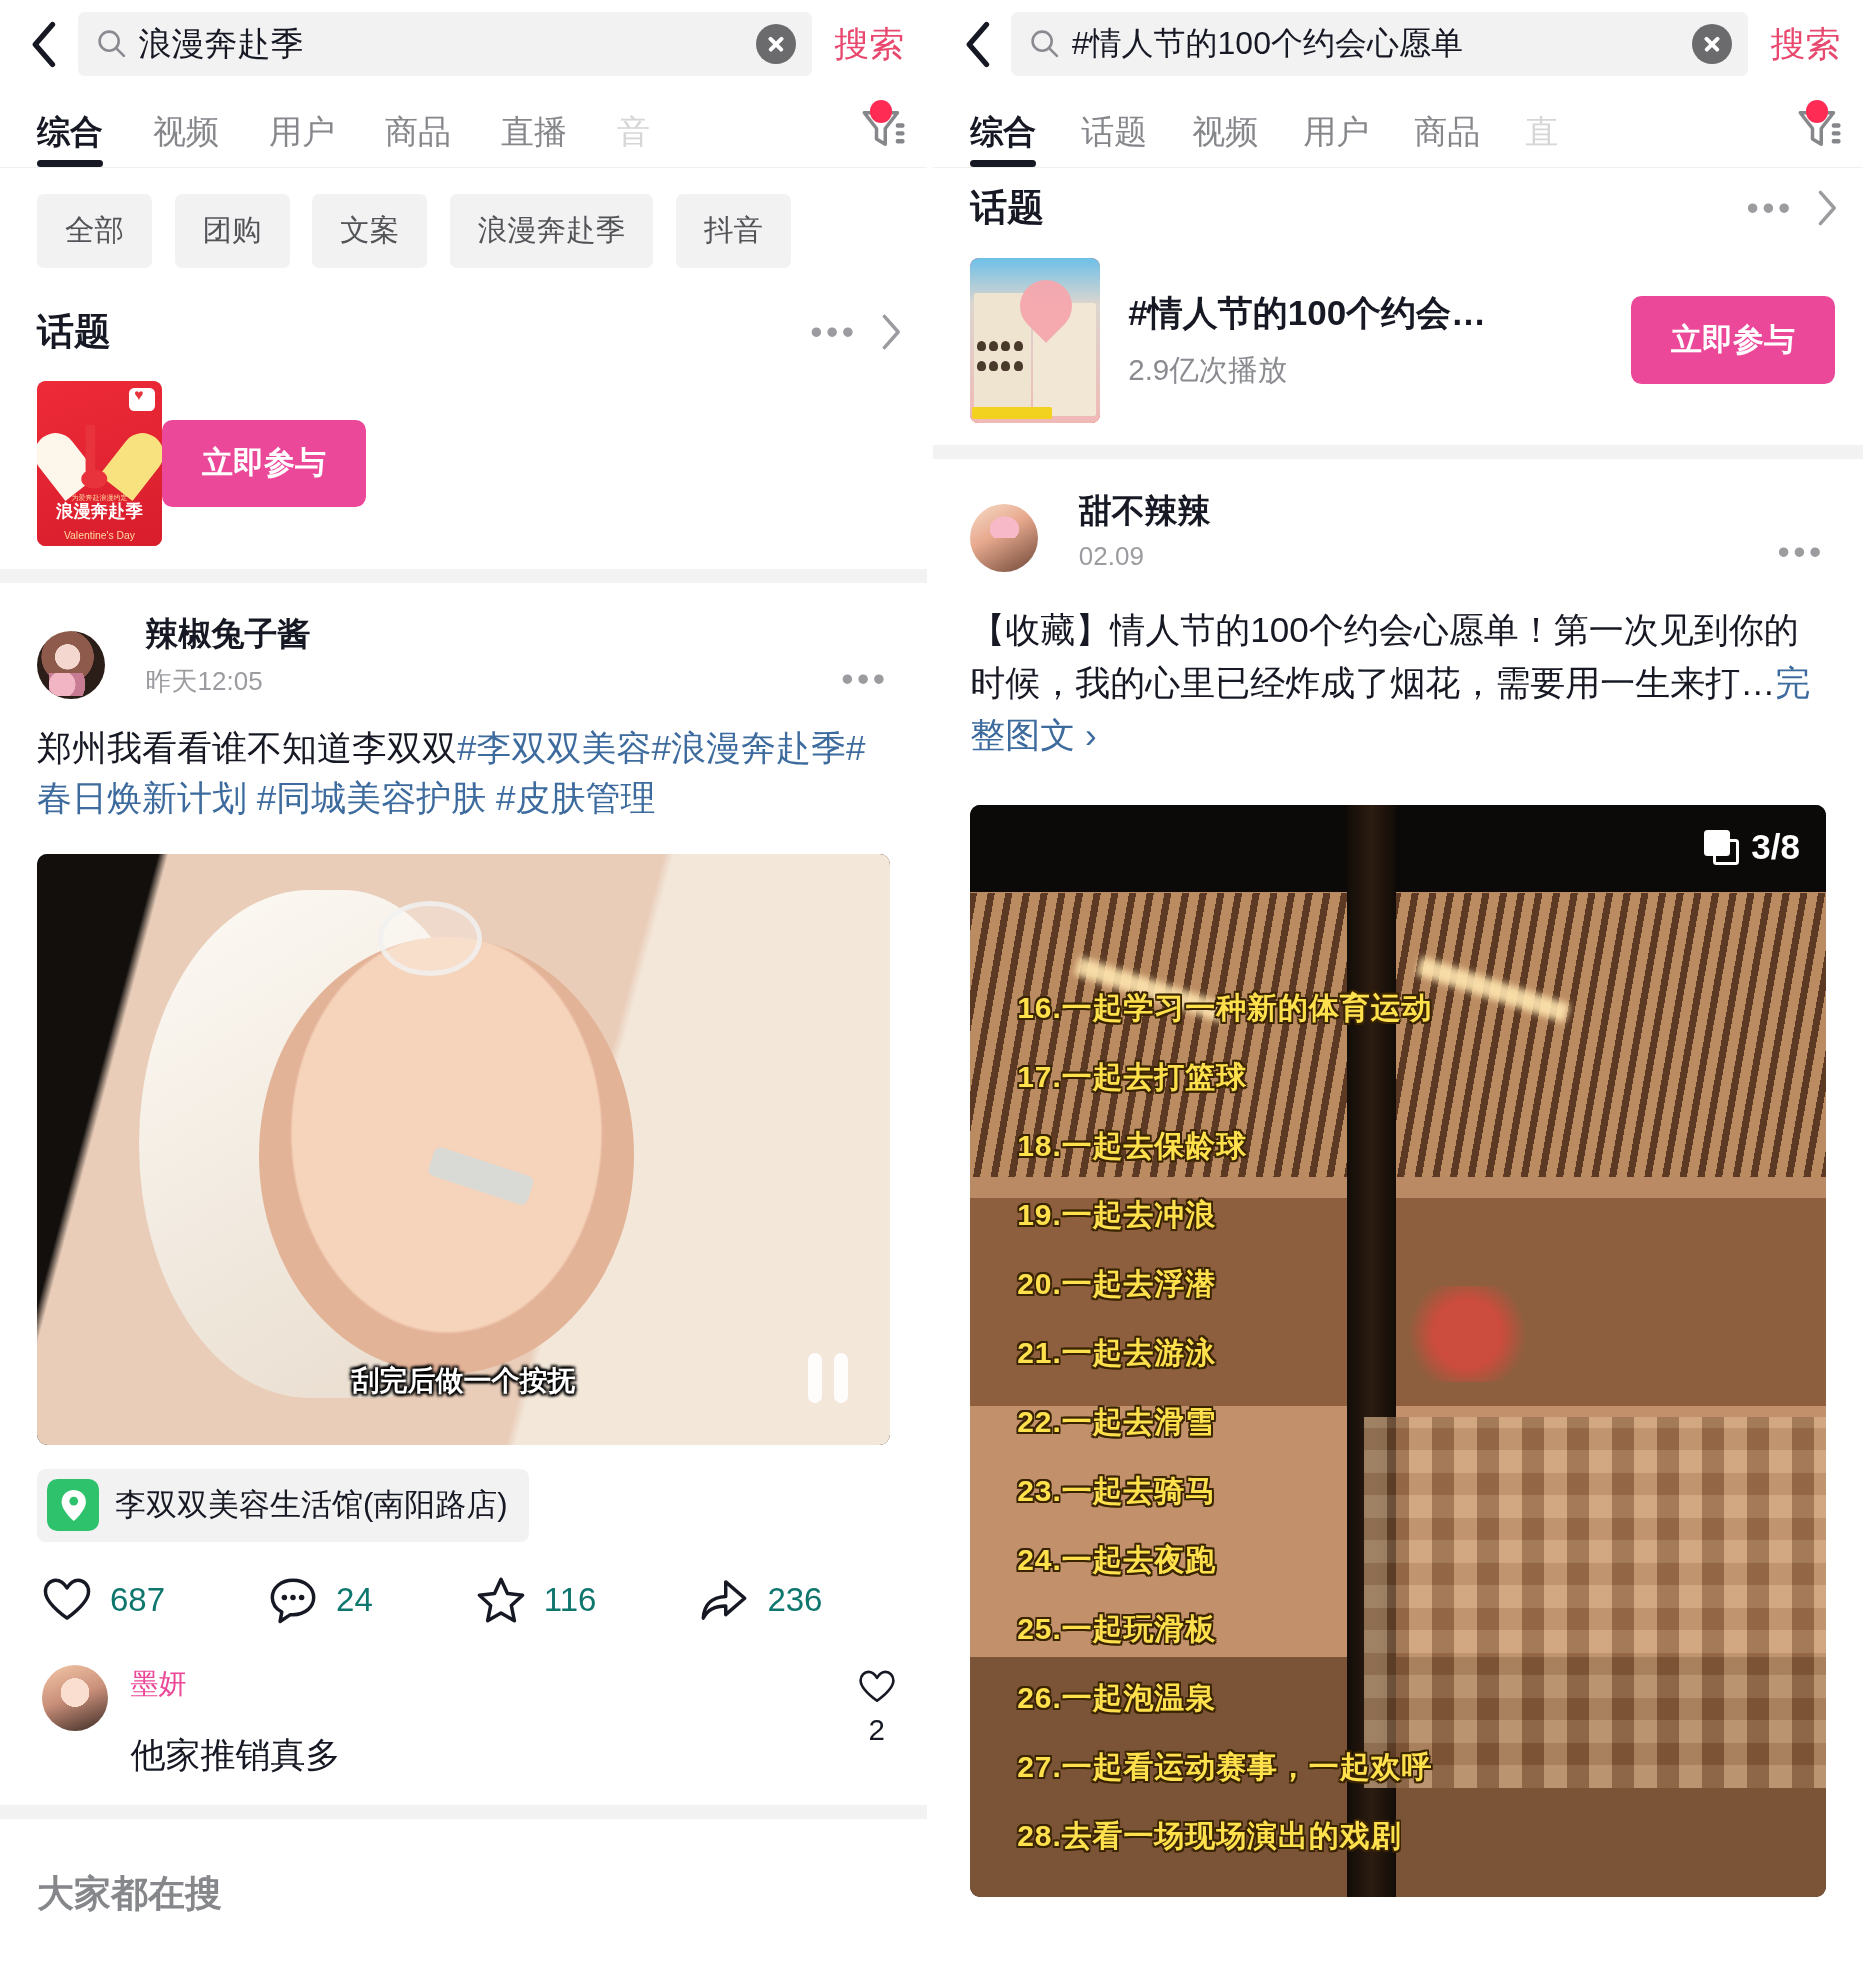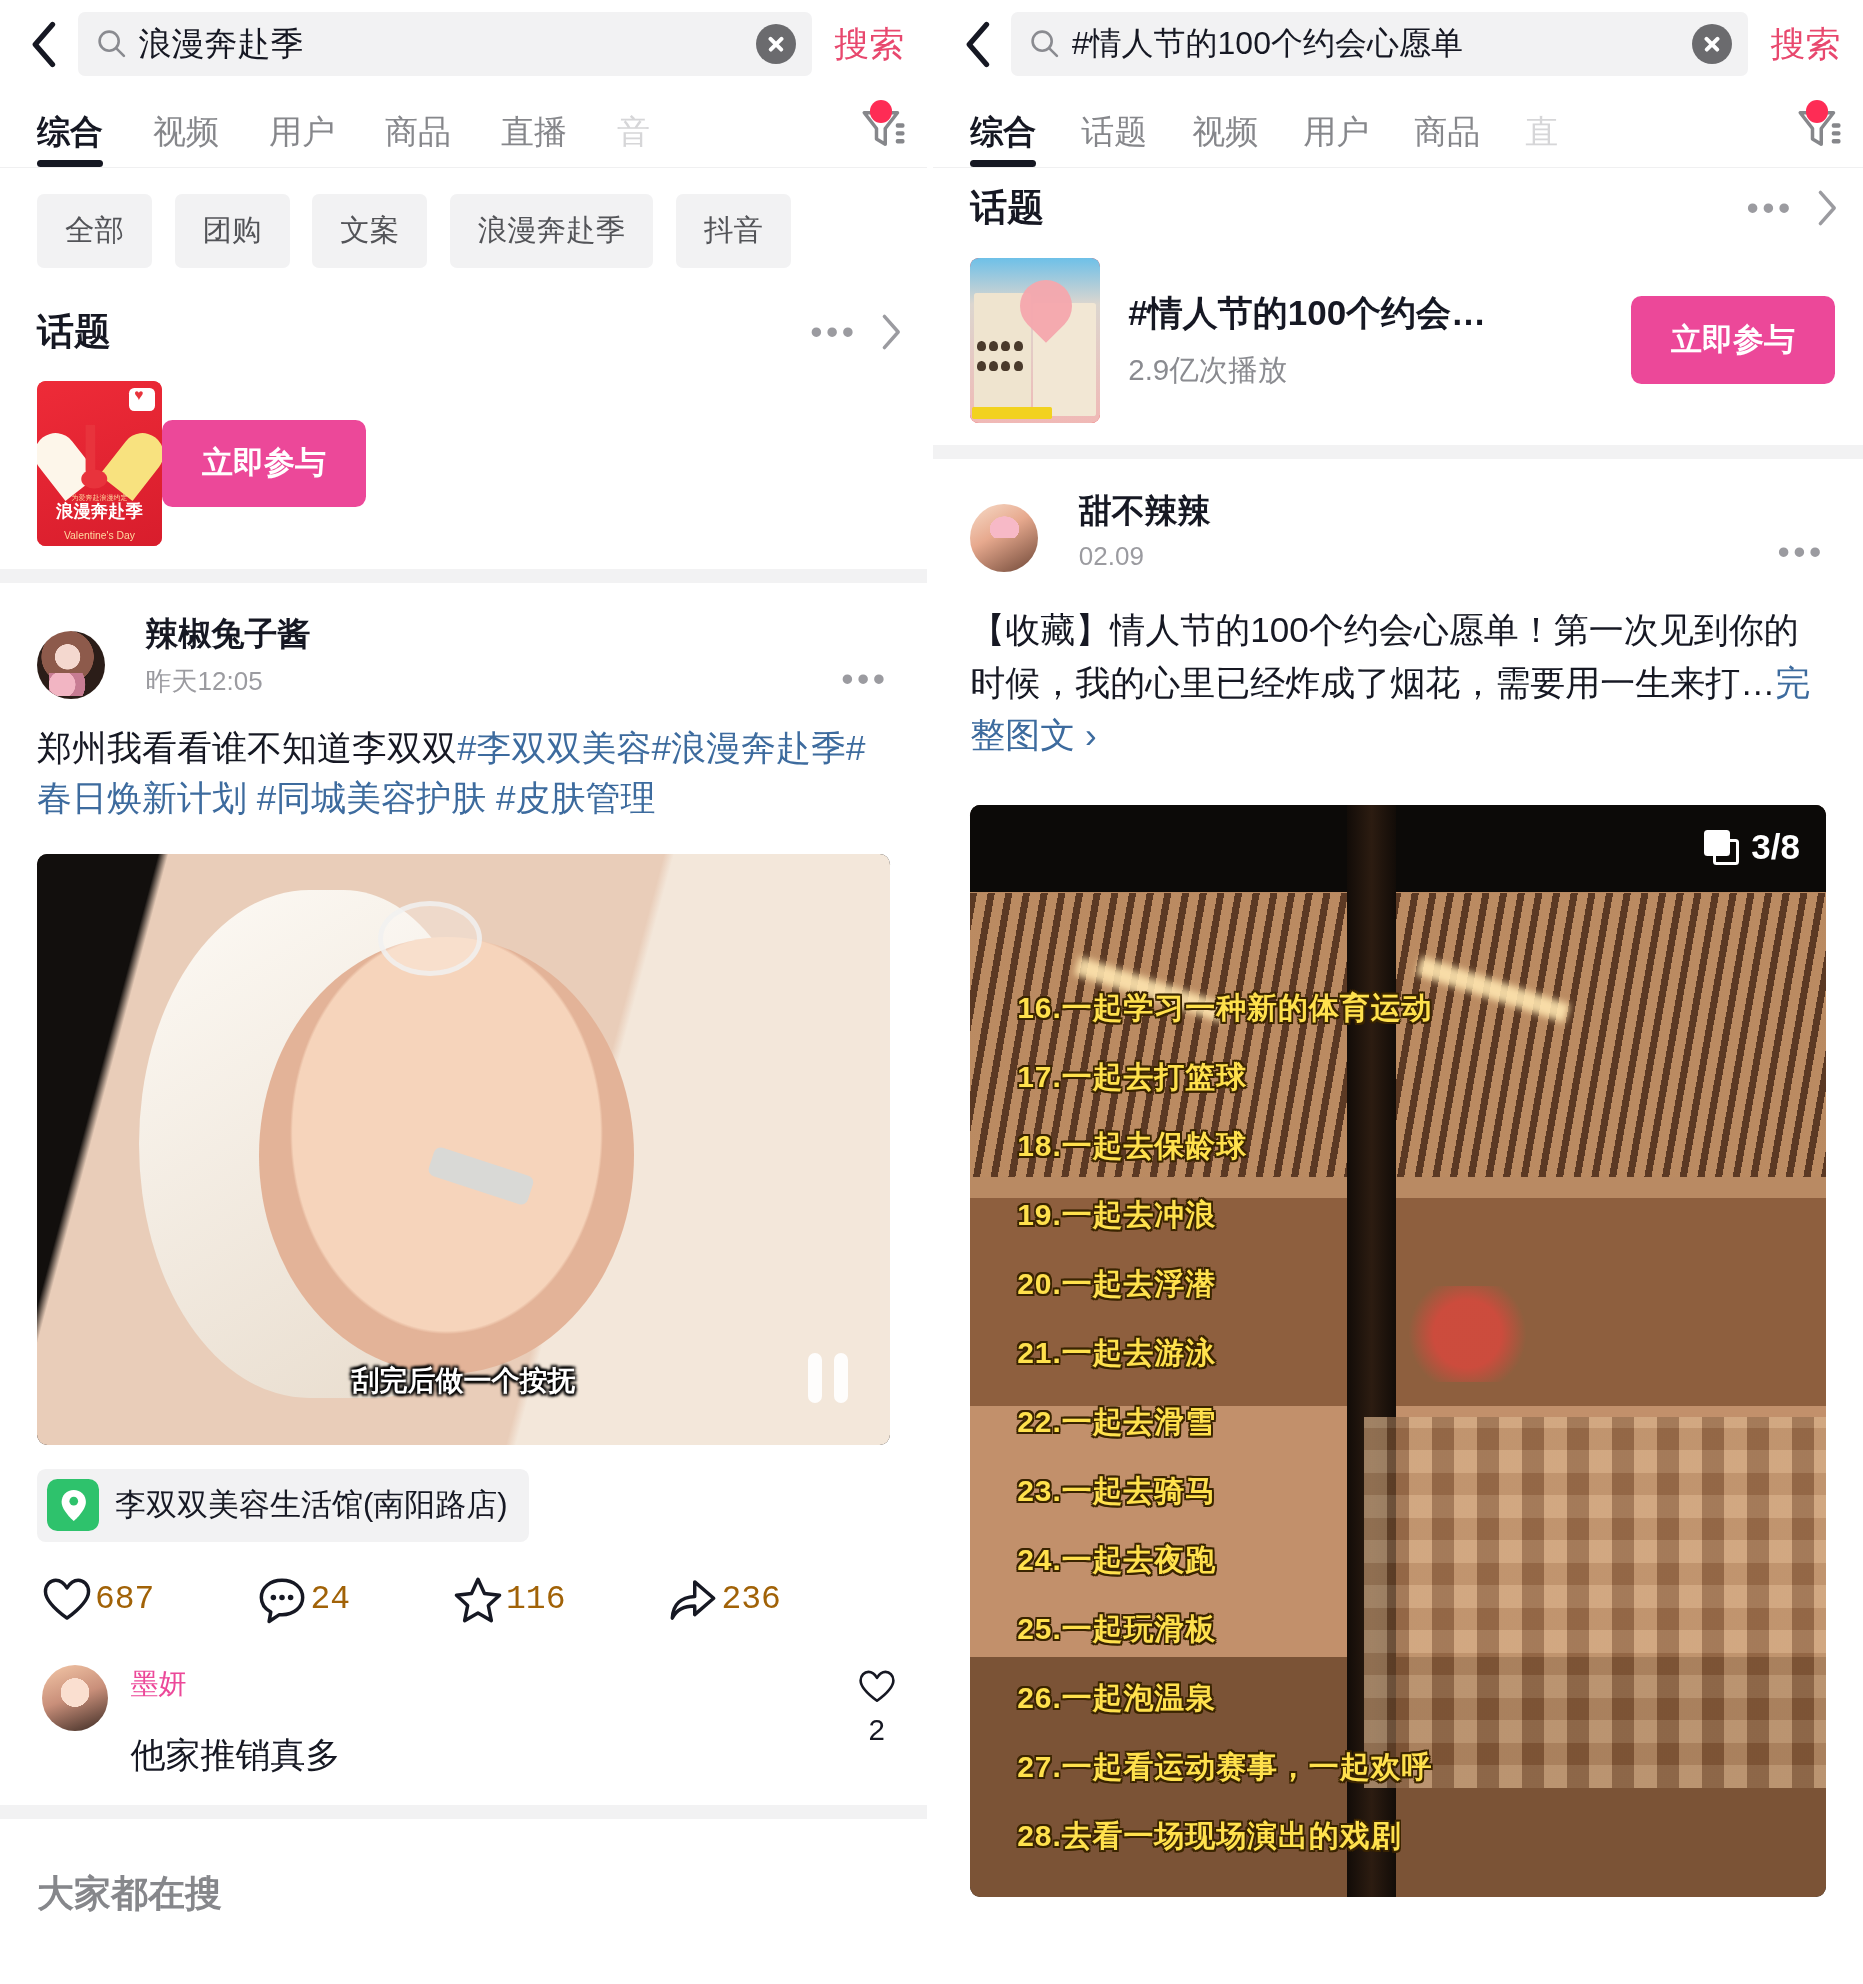--- a/index.html
+++ b/index.html
@@ -180,21 +180,21 @@
     width: 52px; height: 52px; border-radius: 10.4px; background: #2ec26c;
     display: flex; align-items: center; justify-content: center; flex: 0 0 52px;
   }
   .poi-icon svg { width: 29.5px; height: 35px; }
   .poi-text { font-size: 31px; color: #161823; padding-left: 15.6px; white-space: nowrap; }
 
   
   .actions { display: flex; align-items: center; padding: 33px 0 26px 42px; }
   .action { display: flex; align-items: center; margin-right: 103px; }
   .action svg { width: 50px; height: 50px; }
-  .action .cnt { font-size: 33px; color: #a16207; margin-left: 3px; font-family: Liberation Mono, monospace; }
+  .action .cnt { font-size: 33px; color: #0f766e; margin-left: 18px; }
 
   
   .comment { display: flex; align-items: flex-start; padding: 14px 31px 26px 42px; }
   .c-avatar { width: 66px; height: 66px; border-radius: 50%; flex: 0 0 66px; overflow: hidden; position: relative; }
   .c-body { flex: 1 1 auto; padding-left: 22.6px; min-width: 0; }
   .c-name { font-size: 28px; color: #ec4899; }
   .c-text { font-size: 35px; color: #161823; margin-top: 29px; }
   .c-like { flex: 0 0 auto; text-align: center; padding-top: 3.5px; }
   .c-like svg { width: 38px; height: 38px; }
   .c-like .n { font-size: 29.5px; color: #161823; margin-top: 3.5px; }

